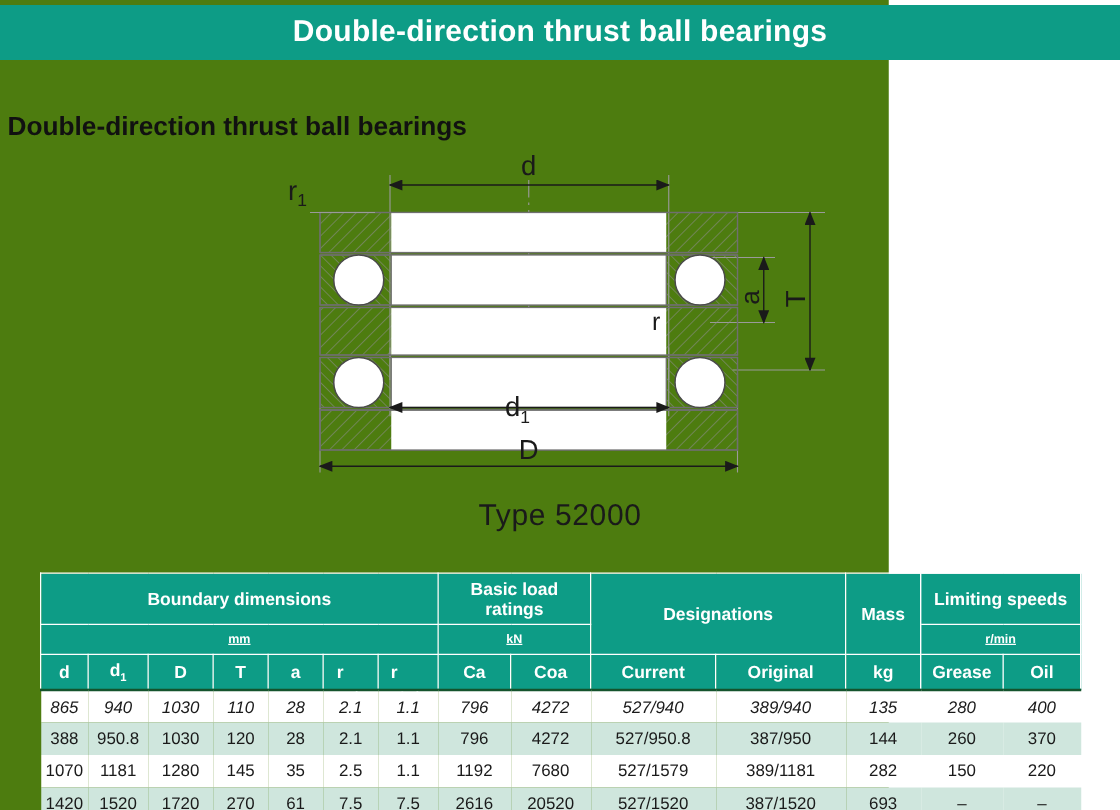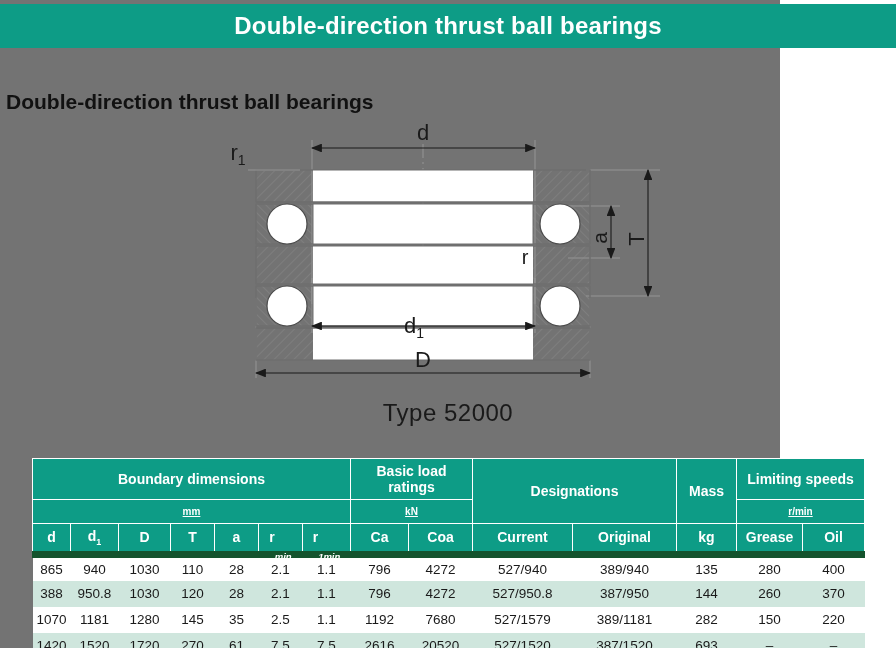--- a/index.html
+++ b/index.html
@@ -5,22 +5,22 @@
   * { box-sizing: border-box; }
   html, body {
     margin: 0; padding: 0;
     width: 896px; height: 648px;
     background: #ffffff;
     font-family: "Liberation Sans", sans-serif;
     overflow: hidden;
   }
   #page {
     position: relative;
-    width: 780px; height: 648px;
-    background: #737373;
+    width: 711px; height: 648px;
+    background: #4d7c0f;
   }
 
   
   .banner {
     position: absolute;
     left: 0; top: 4px;
     width: 896px; height: 44px;
     background: #0d9c86;
     display: flex;
     align-items: center;
@@ -86,21 +86,21 @@
   table.spec td {
     font-size: 13.5px;
     color: #1a1a1a;
     text-align: center;
     padding: 4px 2px;
     height: 26px;
     border: none;
     background: #ffffff;
   }
   table.spec tr.alt td { background: #cfe6dd; }
-  table.spec tbody tr:first-child td { border-top: 7px solid #14532d; }
+  table.spec tbody tr:first-child td { border-top: 2px solid #14532d; font-style: italic; }
   table.spec tbody tr:last-child td { border-bottom: 1px solid #9fbfb4; }
   .sub { font-size: 9px; vertical-align: sub; }
   .rsub { font-size: 9.5px; vertical-align: baseline; position: relative; top: 18px; font-style: italic; }
 </style>
 </head>
 <body>
 
 <div id="page">
 
   <div class="banner">

